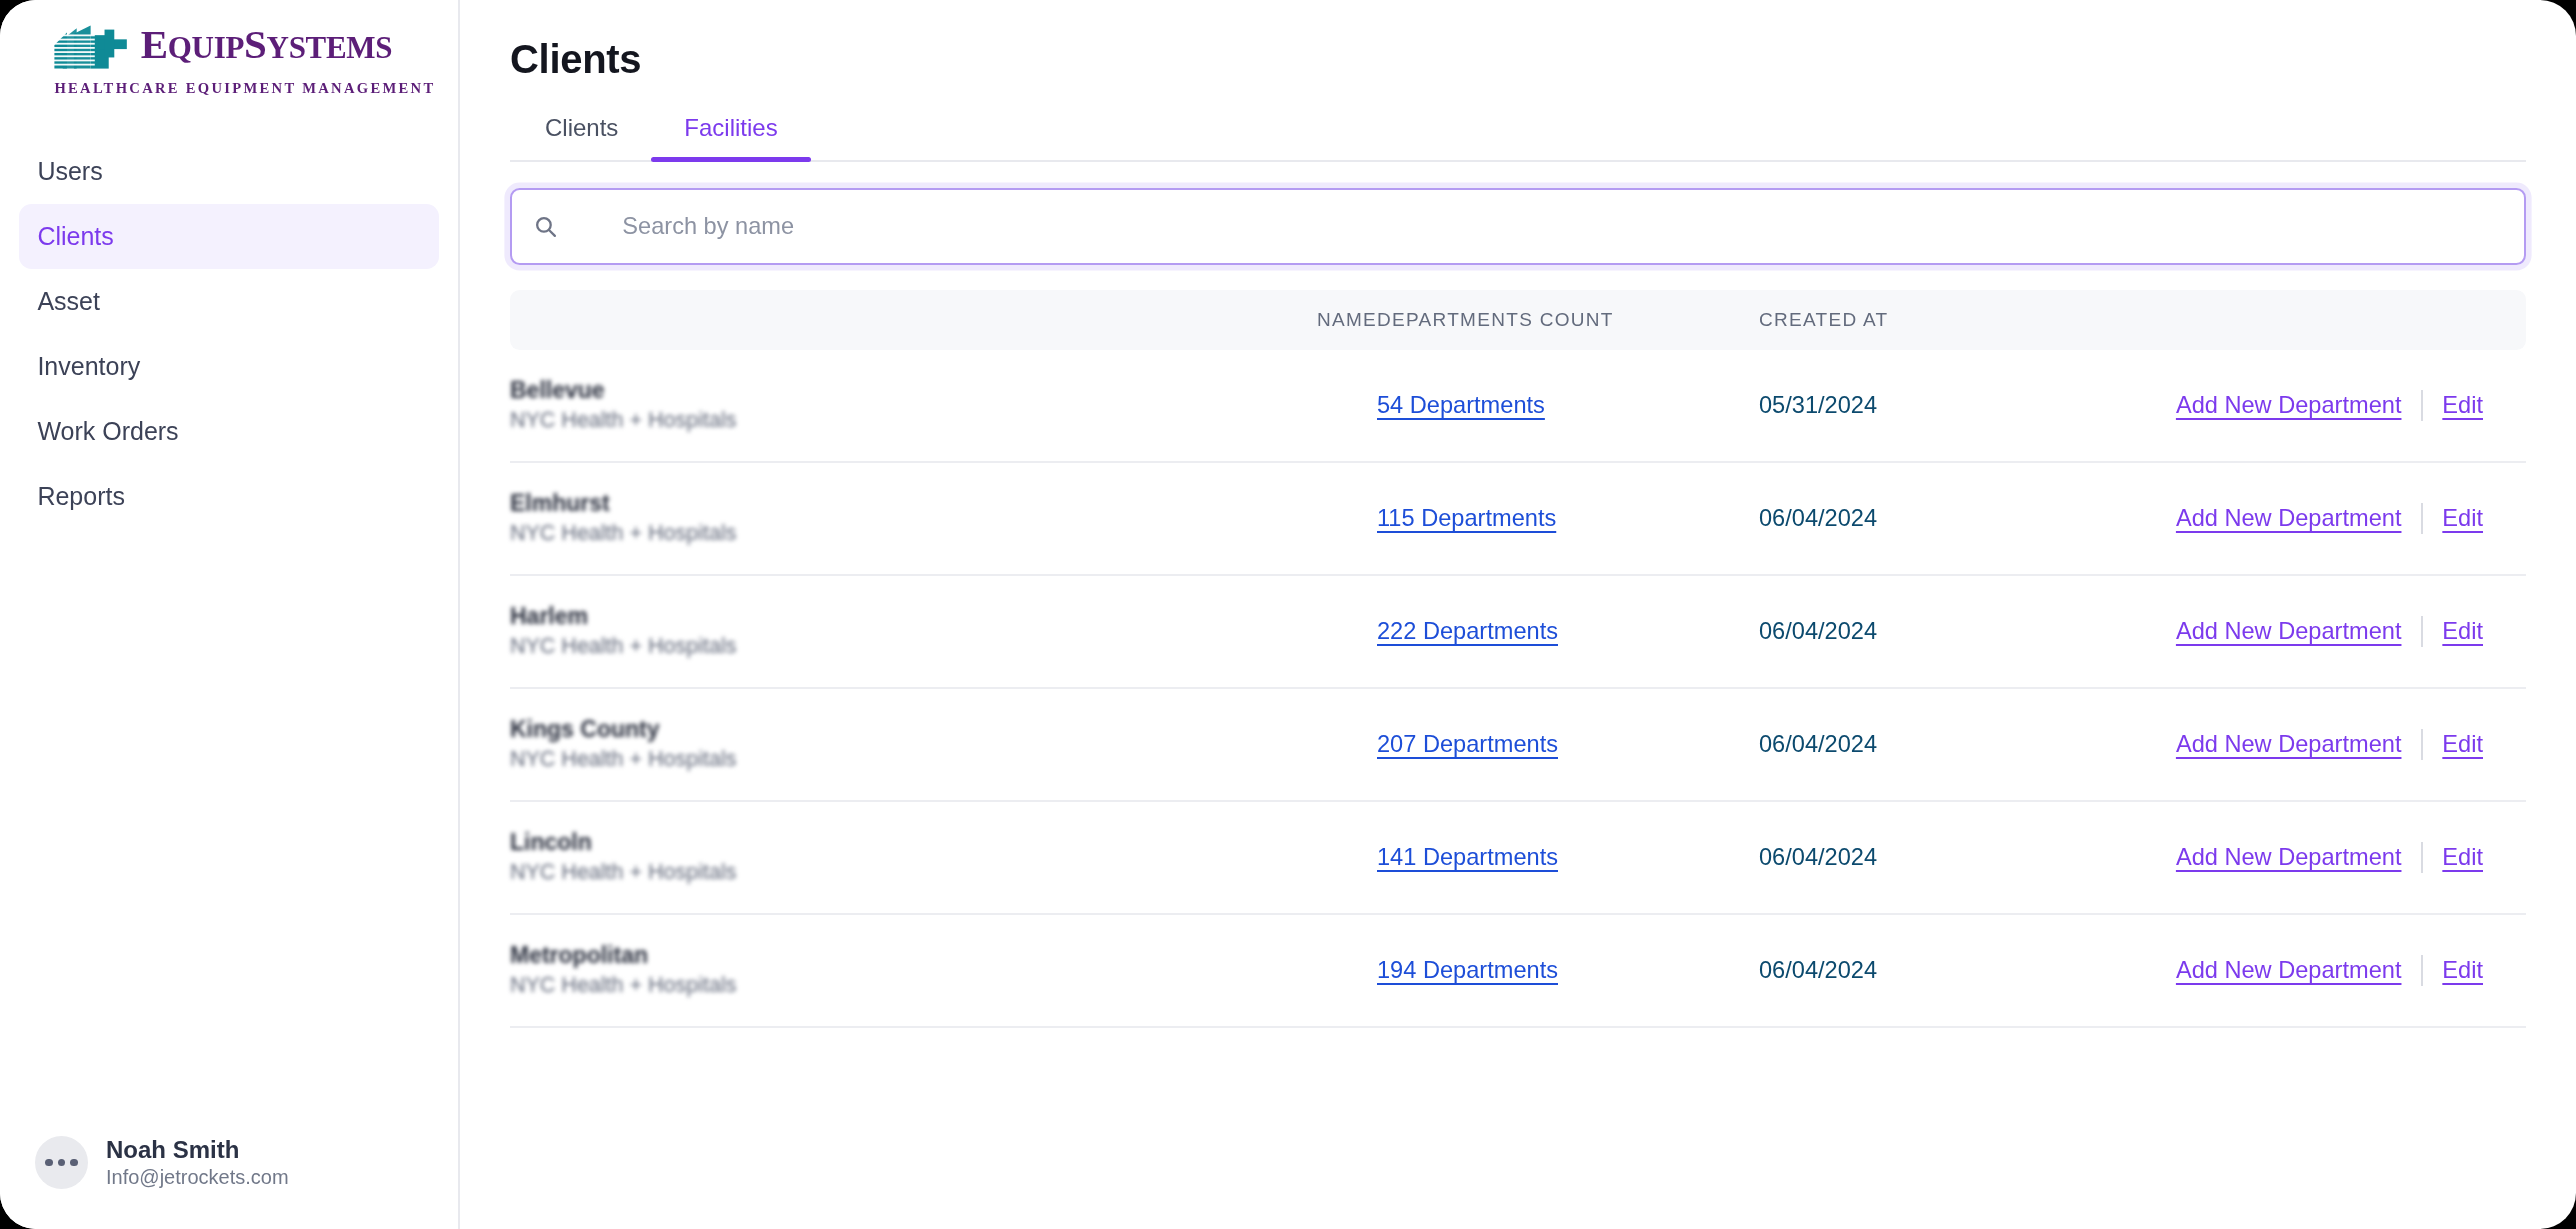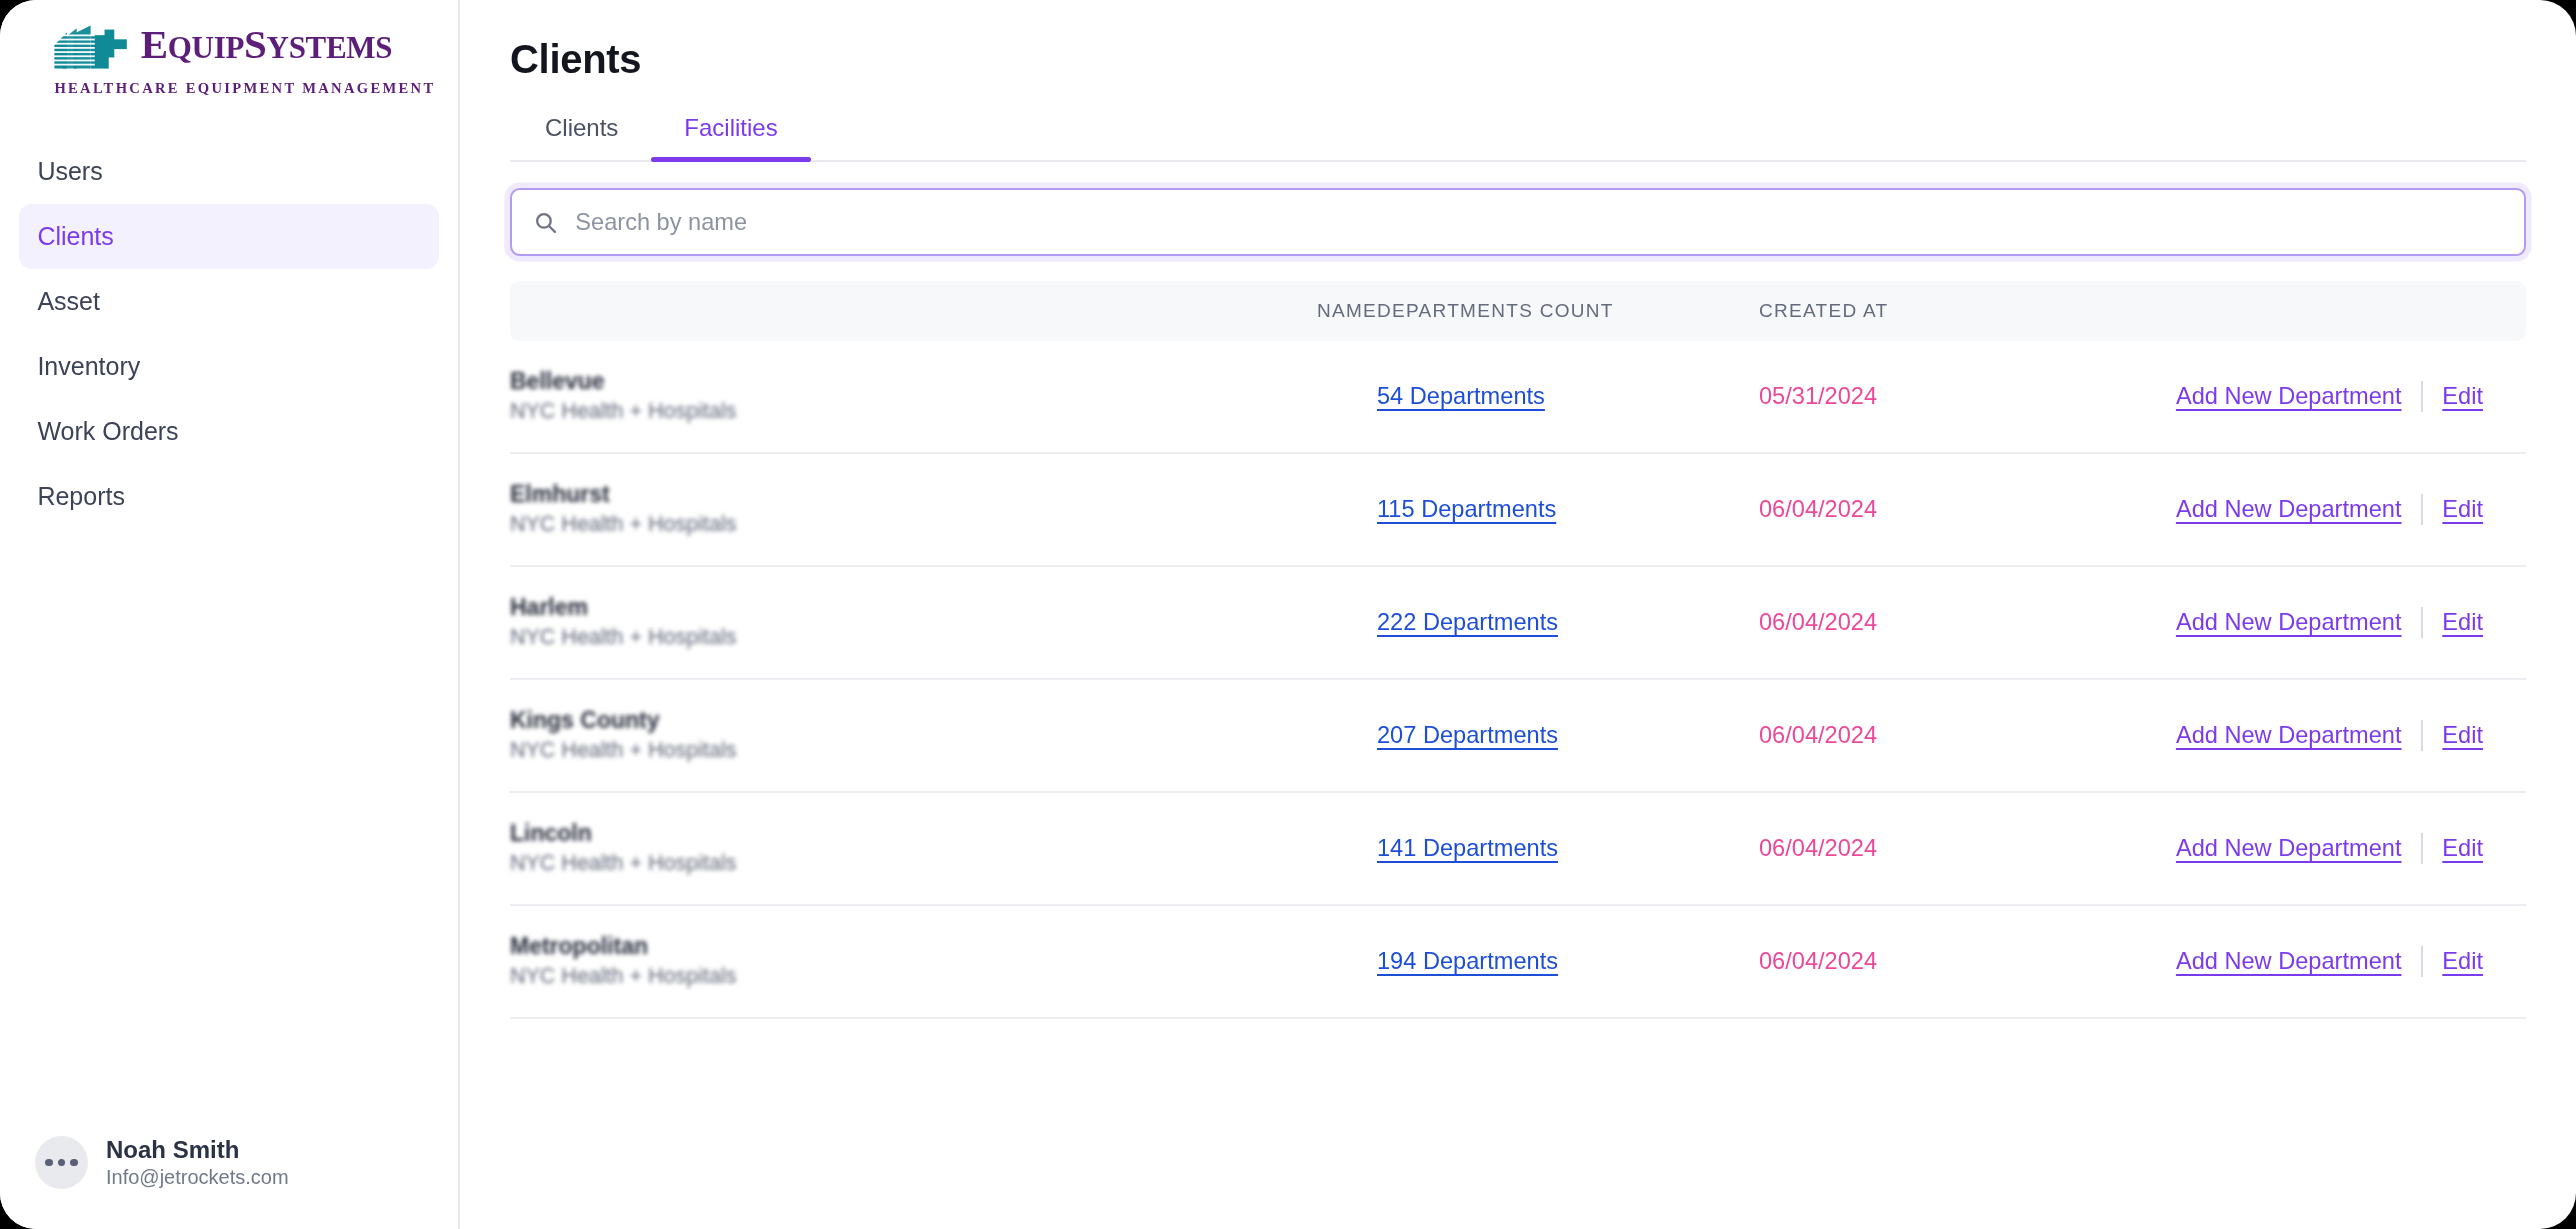--- a/index.html
+++ b/index.html
@@ -162,29 +162,30 @@
     position: absolute;
     left: 0; right: 0; bottom: -2.1px;
     height: 4.9px;
     background: #7C3AED;
     border-radius: 2.8px;
   }
 
   .search-wrap {
     margin-top: 26px;
     position: relative;
-    height: 68px;
+    height: 77px;
     border-radius: 9.7px;
     background: #ffffff;
     border: 2.1px solid #B49BF2;
     box-shadow: 0 0 0 5.6px #EFEAFD;
     display: flex;
     align-items: center;
     padding: 0 21px;
     box-sizing: border-box;
+    gap: 47px;
   }
   .search-icon { flex: 0 0 auto; margin-right: 15.3px; display: flex; }
   .search-input {
     border: none;
     outline: none;
     font-size: 23.6px;
     color: #2B3245;
     font-family: "Liberation Sans", sans-serif;
     width: 100%;
     background: transparent;
@@ -242,21 +243,21 @@
   }
 
   .dep-link {
     font-size: 23.6px;
     color: #1d4ed8;
     text-decoration: underline;
     text-underline-offset: 4.9px;
     cursor: pointer;
     display: inline-block;
   }
-  .date-cell { font-size: 23.6px; color: #ec4899; }
+  .date-cell { font-size: 23.6px; color: #0c4a6e; }
 
   .actions {
     display: flex;
     align-items: center;
     justify-content: flex-end;
     gap: 19.4px;
     padding-right: 43px;
   }
   .action-link {
     font-size: 23.6px;

